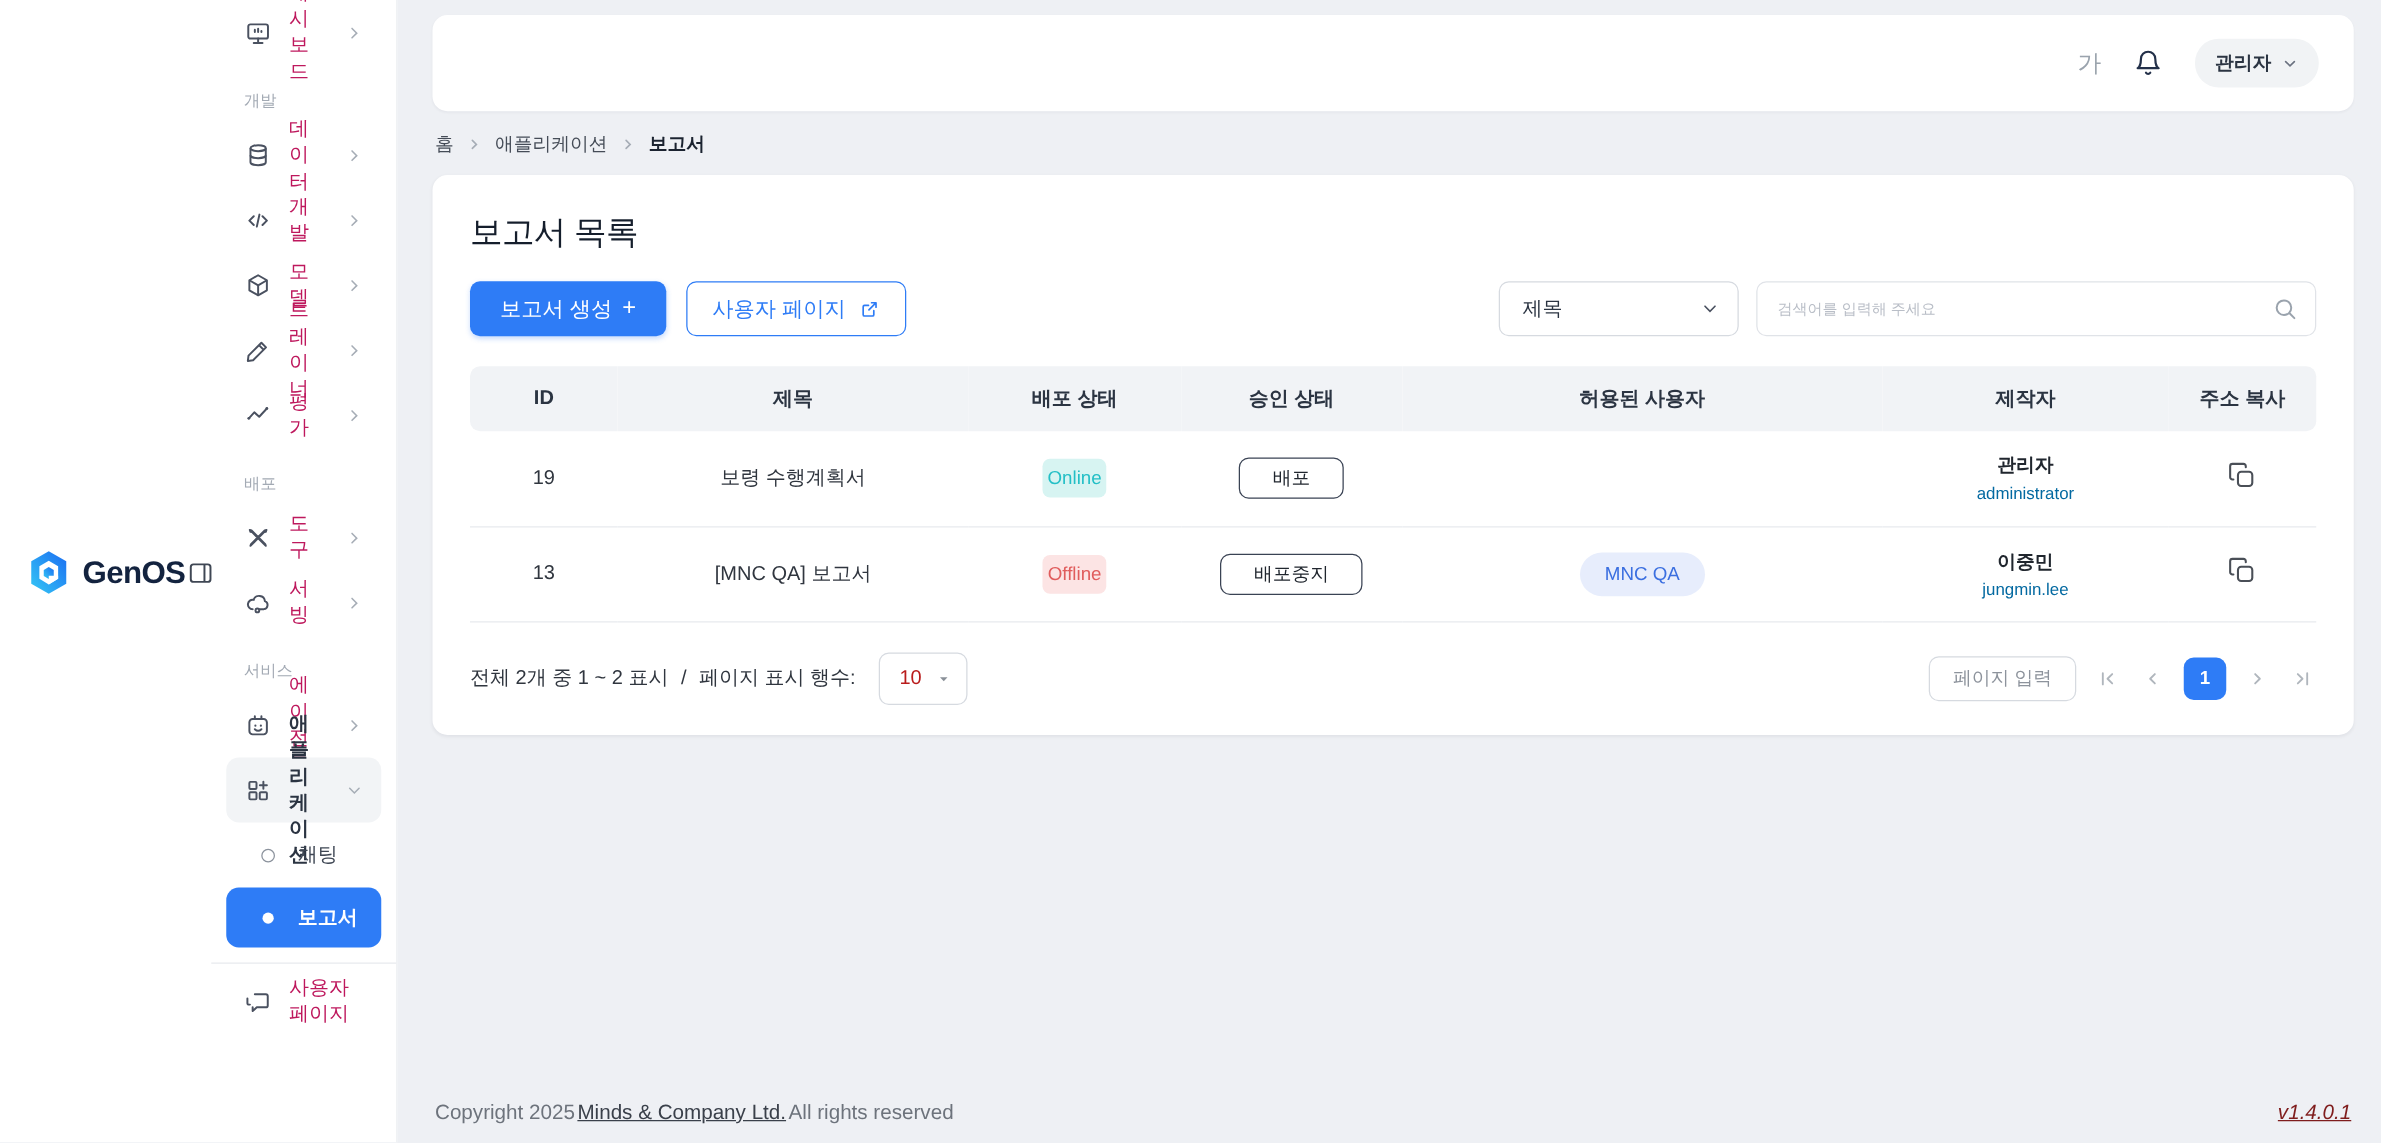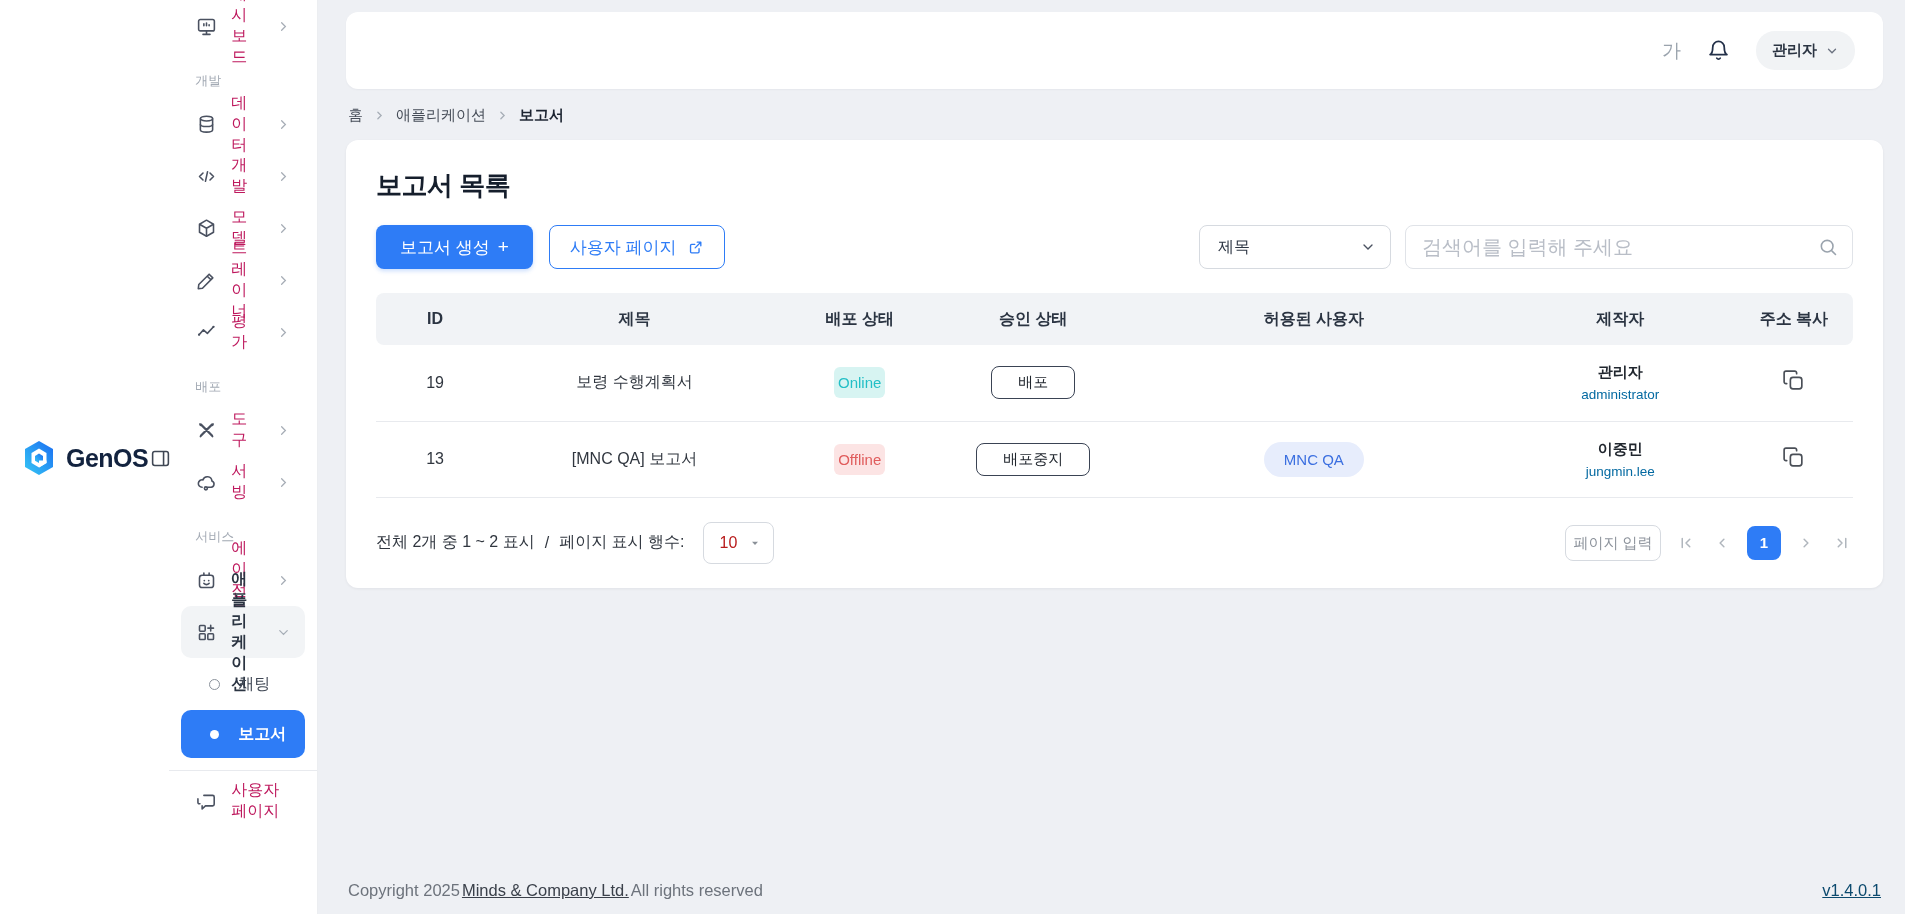--- a/index.html
+++ b/index.html
@@ -48,21 +48,21 @@
     border-radius:19px; padding:10px 16px; font-size:15px; font-weight:bold; color:#2b3442;
   }
   .breadcrumb { display:flex; align-items:center; gap:10px; margin:17px 2px 0; font-size:15px; color:#454c57; }
   .breadcrumb .crumb { cursor:pointer; }
   .breadcrumb .current { font-weight:bold; color:#1b2330; }
   
   .card {
     margin-top:15px; background:#fff; border-radius:12px; box-shadow:0 1px 3px rgba(16,24,40,.06);
     padding:28px 30px 24px; display:flex; flex-direction:column;
   }
-  .card-title { font-size:26px; font-weight:bold; color:#151e2c; letter-spacing:-0.5px; }
+  .card-title { font-size:26px; font-weight:normal; color:#151e2c; letter-spacing:-0.5px; }
   .actions-row { display:flex; align-items:center; margin-top:22px; }
   .btn-primary {
     display:flex; align-items:center; gap:8px; background:#2e7cf6; color:#fff; border:none;
     border-radius:8px; height:44px; padding:10px 24px; font-size:17px; cursor:pointer;
     box-shadow:0 2px 4px rgba(46,124,246,.25);
   }
   .btn-plus { font-size:19px; }
   .btn-outline {
     display:flex; align-items:center; gap:10px; background:#fff; color:#2e7cf6;
     border:1px solid #2e7cf6; border-radius:8px; height:44px; padding:0 20px;
@@ -71,21 +71,21 @@
   .spacer { flex:1; }
   .filter-select {
     display:flex; align-items:center; justify-content:space-between; width:192px; height:44px;
     border:1px solid #d6dae0; border-radius:8px; padding:0 14px 0 18px; font-size:16px; color:#2b3442;
     cursor:pointer; background:#fff;
   }
   .search-box {
     display:flex; align-items:center; width:448px; height:44px; border:1px solid #e0e3e8;
     border-radius:8px; margin-left:14px; padding:0 14px 0 16px; background:#fff;
   }
-  .search-box input { flex:1; border:none; outline:none; font-size:20px; color:#2b3442;
+  .search-box input { flex:1; border:none; outline:none; font-size:12px; color:#2b3442;
     font-family:inherit; background:transparent; }
   .search-box input::placeholder { color:#b9bec7; }
   
   table.report-table { width:100%; border-collapse:collapse; margin-top:24px; table-layout:fixed; }
   .report-table th {
     background:#f1f3f6; height:52px; font-size:16px; font-weight:bold; color:#2b3442; text-align:center;
   }
   .report-table th:first-child { border-radius:8px 0 0 8px; }
   .report-table th:last-child { border-radius:0 8px 8px 0; }
   .report-table td {
@@ -105,32 +105,32 @@
   .creator-id { font-size:13.5px; color:#0369a1; margin-top:5px; }
   .copy-btn { background:none; border:none; cursor:pointer; color:#4a4f57; display:inline-flex; }
   
   .pagination-row { display:flex; align-items:center; margin-top:24px; font-size:16px; color:#30363f; }
   .pg-left { display:flex; align-items:center; gap:10px; }
   .rows-select {
     display:flex; align-items:center; gap:12px; border:1px solid #d6dae0; border-radius:8px;
     height:42px; padding:0 12px 0 16px; margin-left:8px; color:#b91c1c; cursor:pointer; background:#fff;
   }
   .pg-right { margin-left:auto; display:flex; align-items:center; gap:14px; }
-  .page-input { width:96px; height:36px; border:1px solid #d6dae0; border-radius:8px;
+  .page-input { width:118px; height:36px; border:1px solid #d6dae0; border-radius:8px;
     text-align:center; font-size:15px; color:#6b7280; font-family:inherit; outline:none; }
   .page-input::placeholder { color:#8d939c; }
   .pg-btn { background:none; border:none; cursor:pointer; display:flex; color:#b0b6bd; padding:2px; }
   .page-current {
     width:34px; height:34px; background:#2e7cf6; color:#fff; border:none; border-radius:8px;
     font-size:15px; font-weight:bold; cursor:pointer; font-family:inherit;
   }
   
   .footer { margin-top:auto; display:flex; align-items:center; padding:0 2px 14px; font-size:16.5px; color:#6d737c; }
   .footer .link { color:#3a404a; text-decoration:underline; cursor:pointer; margin:0 2px; }
-  .footer .version { margin-left:auto; color:#0c4a6e; text-decoration:underline; cursor:pointer; }
+  .footer .version { margin-left:auto; color:#7f1d1d; text-decoration:underline; cursor:pointer;font-style:italic; }
 </style>
 </head>
 <body>
 
 <aside class="sidebar">
   <div class="logo-row">
     <div class="logo-left">
       <span style="display:flex;">
         <svg width="34" height="36" viewBox="0 0 34 36">
           <defs>

